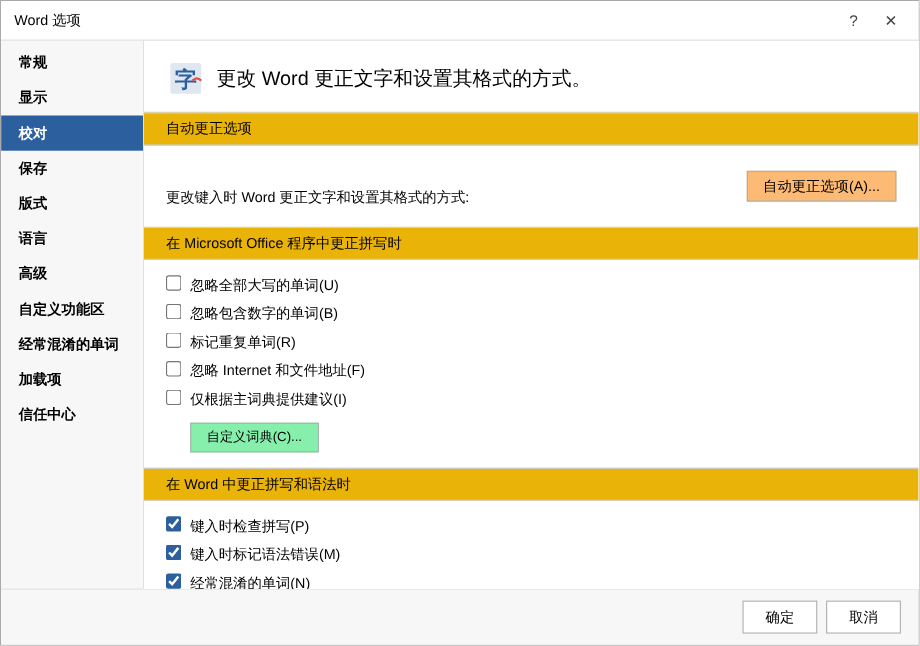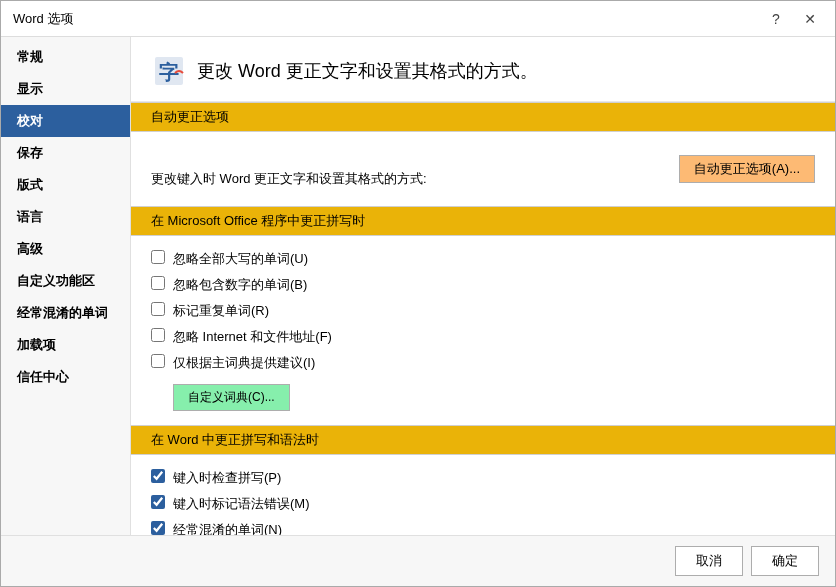--- a/index.html
+++ b/index.html
@@ -295,16 +295,16 @@
             
             
           </div>
 
         </div>
       </div>
     </div>
   </div>
 
   <div class="dialog-footer">
+    <button class="footer-btn primary">确定</button>
     <button class="footer-btn">取消</button>
-    <button class="footer-btn primary">确定</button>
   </div>
 </div>
 
 </body></html>

